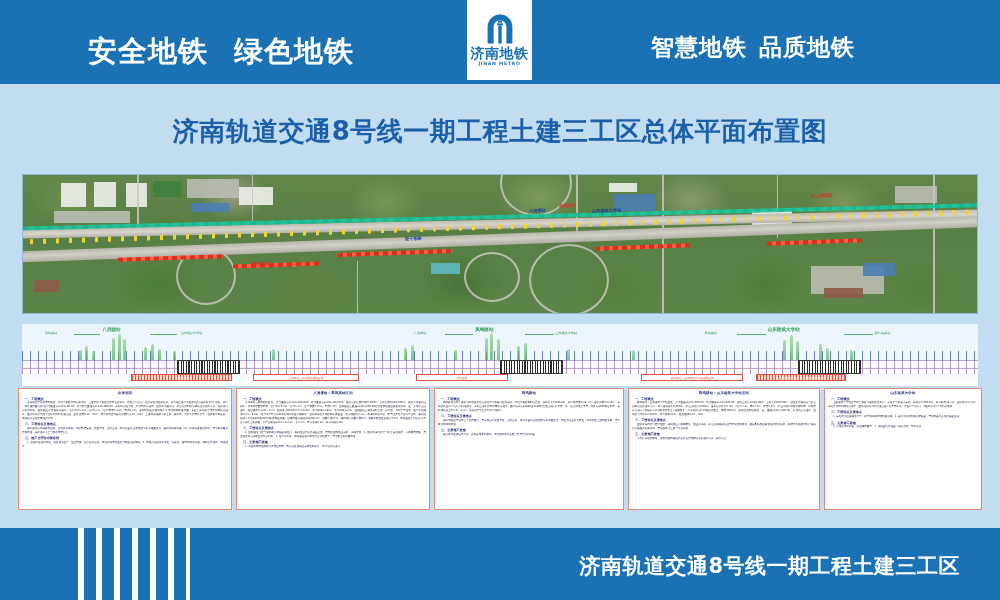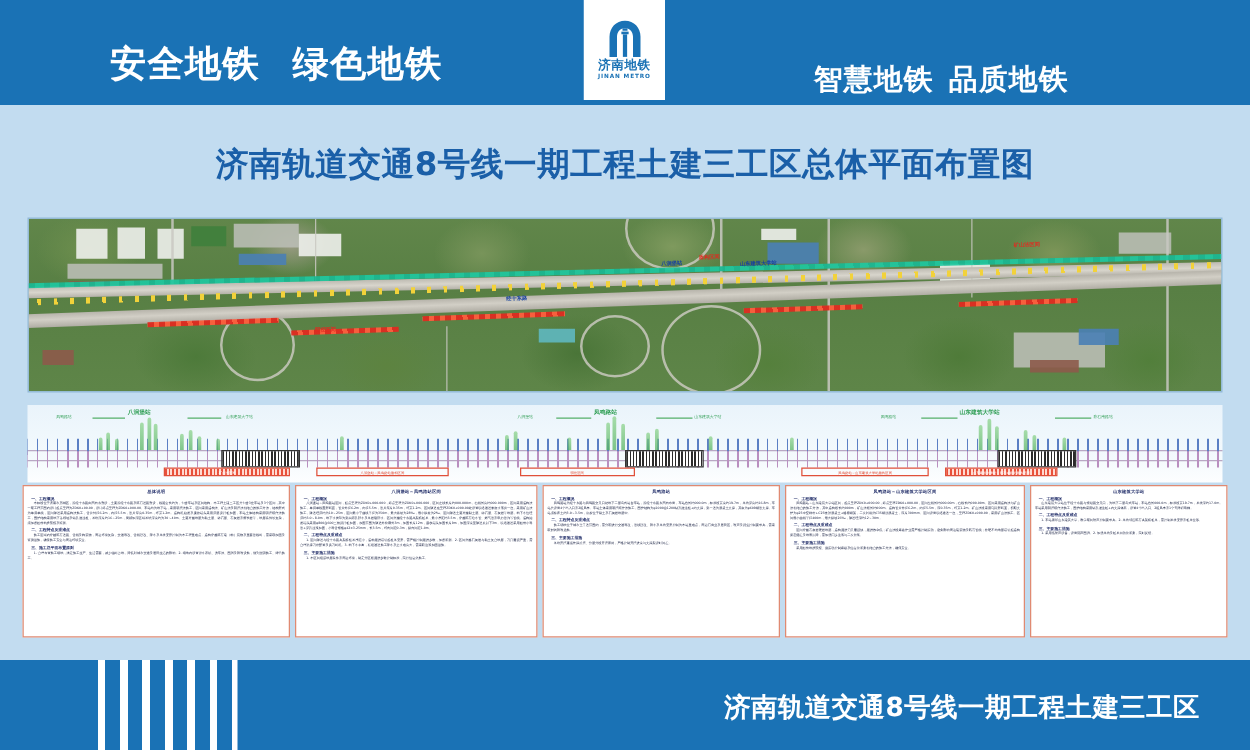--- a/index.html
+++ b/index.html
@@ -18,35 +18,35 @@
   }
   #slogan-left {
     position: absolute; left: 88px; top: 32px;
     color: #ffffff; font-size: 29px; font-weight: bold;
     letter-spacing: 1px; white-space: nowrap;
   }
   #slogan-left .gap { display: inline-block; width: 26px; }
   #slogan-right {
     position: absolute; left: 651px; top: 32px;
     color: #ffffff; font-size: 23px; font-weight: bold;
-    letter-spacing: 1px; white-space: nowrap; margin-top: 16px;
+    letter-spacing: 1px; white-space: nowrap;
   }
   #slogan-right .gap { display: inline-block; width: 12px; }
 
   
   #logo-plaque {
     position: absolute; left: 467px; top: 0; width: 65px; height: 80px;
     background: #ffffff;
     display: flex; flex-direction: column;
     align-items: center; justify-content: center;
     gap: 1px;
   }
   #logo-mark { width: 30px; height: 32px; display: block; }
   #logo-cn {
-    font-size: 10px; font-weight: bold; color: #1a72b5;
+    font-size: 14px; font-weight: bold; color: #1a72b5;
     letter-spacing: 0.5px; line-height: 1;
   }
   #logo-en {
     font-size: 4.6px; font-weight: bold; color: #1a72b5;
     letter-spacing: 0.7px; line-height: 1; margin-top: 1px;
   }
 
   
   #main-title {
     position: absolute; left: 0; top: 114px; width: 1000px;

